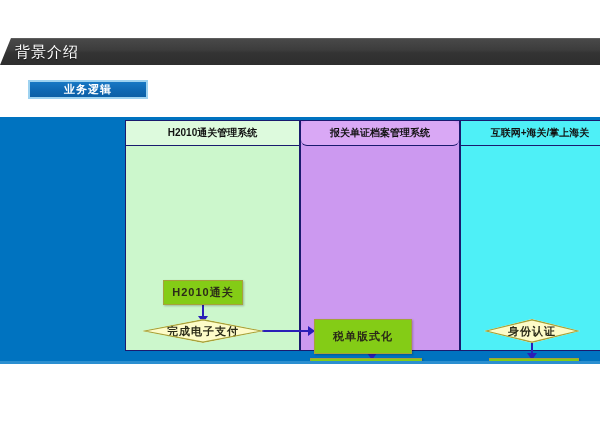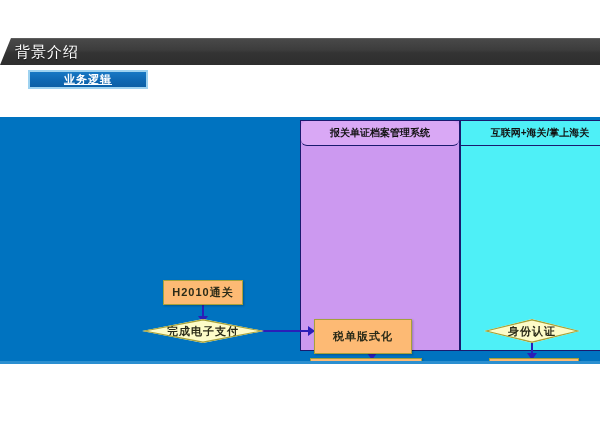--- a/index.html
+++ b/index.html
@@ -44,34 +44,33 @@
     letter-spacing: 1px;
     line-height: 23px;
     white-space: nowrap;
     text-shadow: 0 1px 1px rgba(0,0,0,0.6);
   }
 
   
   #sub-label {
     position: absolute;
     left: 28px;
-    top: 70px;
+    top: 80px;
     width: 120px;
     height: 19px;
     background: linear-gradient(to bottom, #1878c4 0%, #0f69b4 50%, #0c5fa6 100%);
     border: 2px solid #9ed2f0;
     box-sizing: border-box;
     color: #ffffff;
     font-size: 11px;
     font-weight: bold;
     letter-spacing: 1px;
     text-align: center;
     line-height: 15px;
     white-space: nowrap;
-    text-decoration: underline;
   }
 
   
   #diagram-canvas {
     position: absolute;
     left: 0;
     top: 117px;
     width: 600px;
     height: 247px;
     background: #0073c0;
@@ -109,21 +108,21 @@
     white-space: nowrap;
     letter-spacing: 0px;
   }
   .lane.green  .lane-head { background: #ddfadd; }
   .lane.purple .lane-head { background: #d9a8f5; border-radius: 6px; }
   .lane.cyan   .lane-head { background: #4ef0f7; }
 
   
   .node-box {
     position: absolute;
-    background: #fdba74;
+    background: #84cc16;
     border: 1px solid #a6a13a;
     box-sizing: border-box;
     display: flex;
     align-items: center;
     justify-content: center;
     font-size: 11px;
     font-weight: bold;
     color: #2b2b18;
     white-space: nowrap;
     letter-spacing: 1px;
@@ -179,20 +178,23 @@
 
 <div id="slide-header">
   <div class="corner-notch"></div>
   <div class="title-text">背景介绍</div>
 </div>
 
 <div id="sub-label">业务逻辑</div>
 
 <div id="diagram-canvas">
 
+  <div class="lane green">
+    <div class="lane-head">H2010通关管理系统</div>
+  </div>
 
   <div class="lane purple">
     <div class="lane-head">报关单证档案管理系统</div>
   </div>
 
   <div class="lane cyan">
     <div class="lane-head">互联网+海关/掌上海关</div>
   </div>
 
   <div class="conn v" style="left:202px; top:188px; height:14px;"></div>

